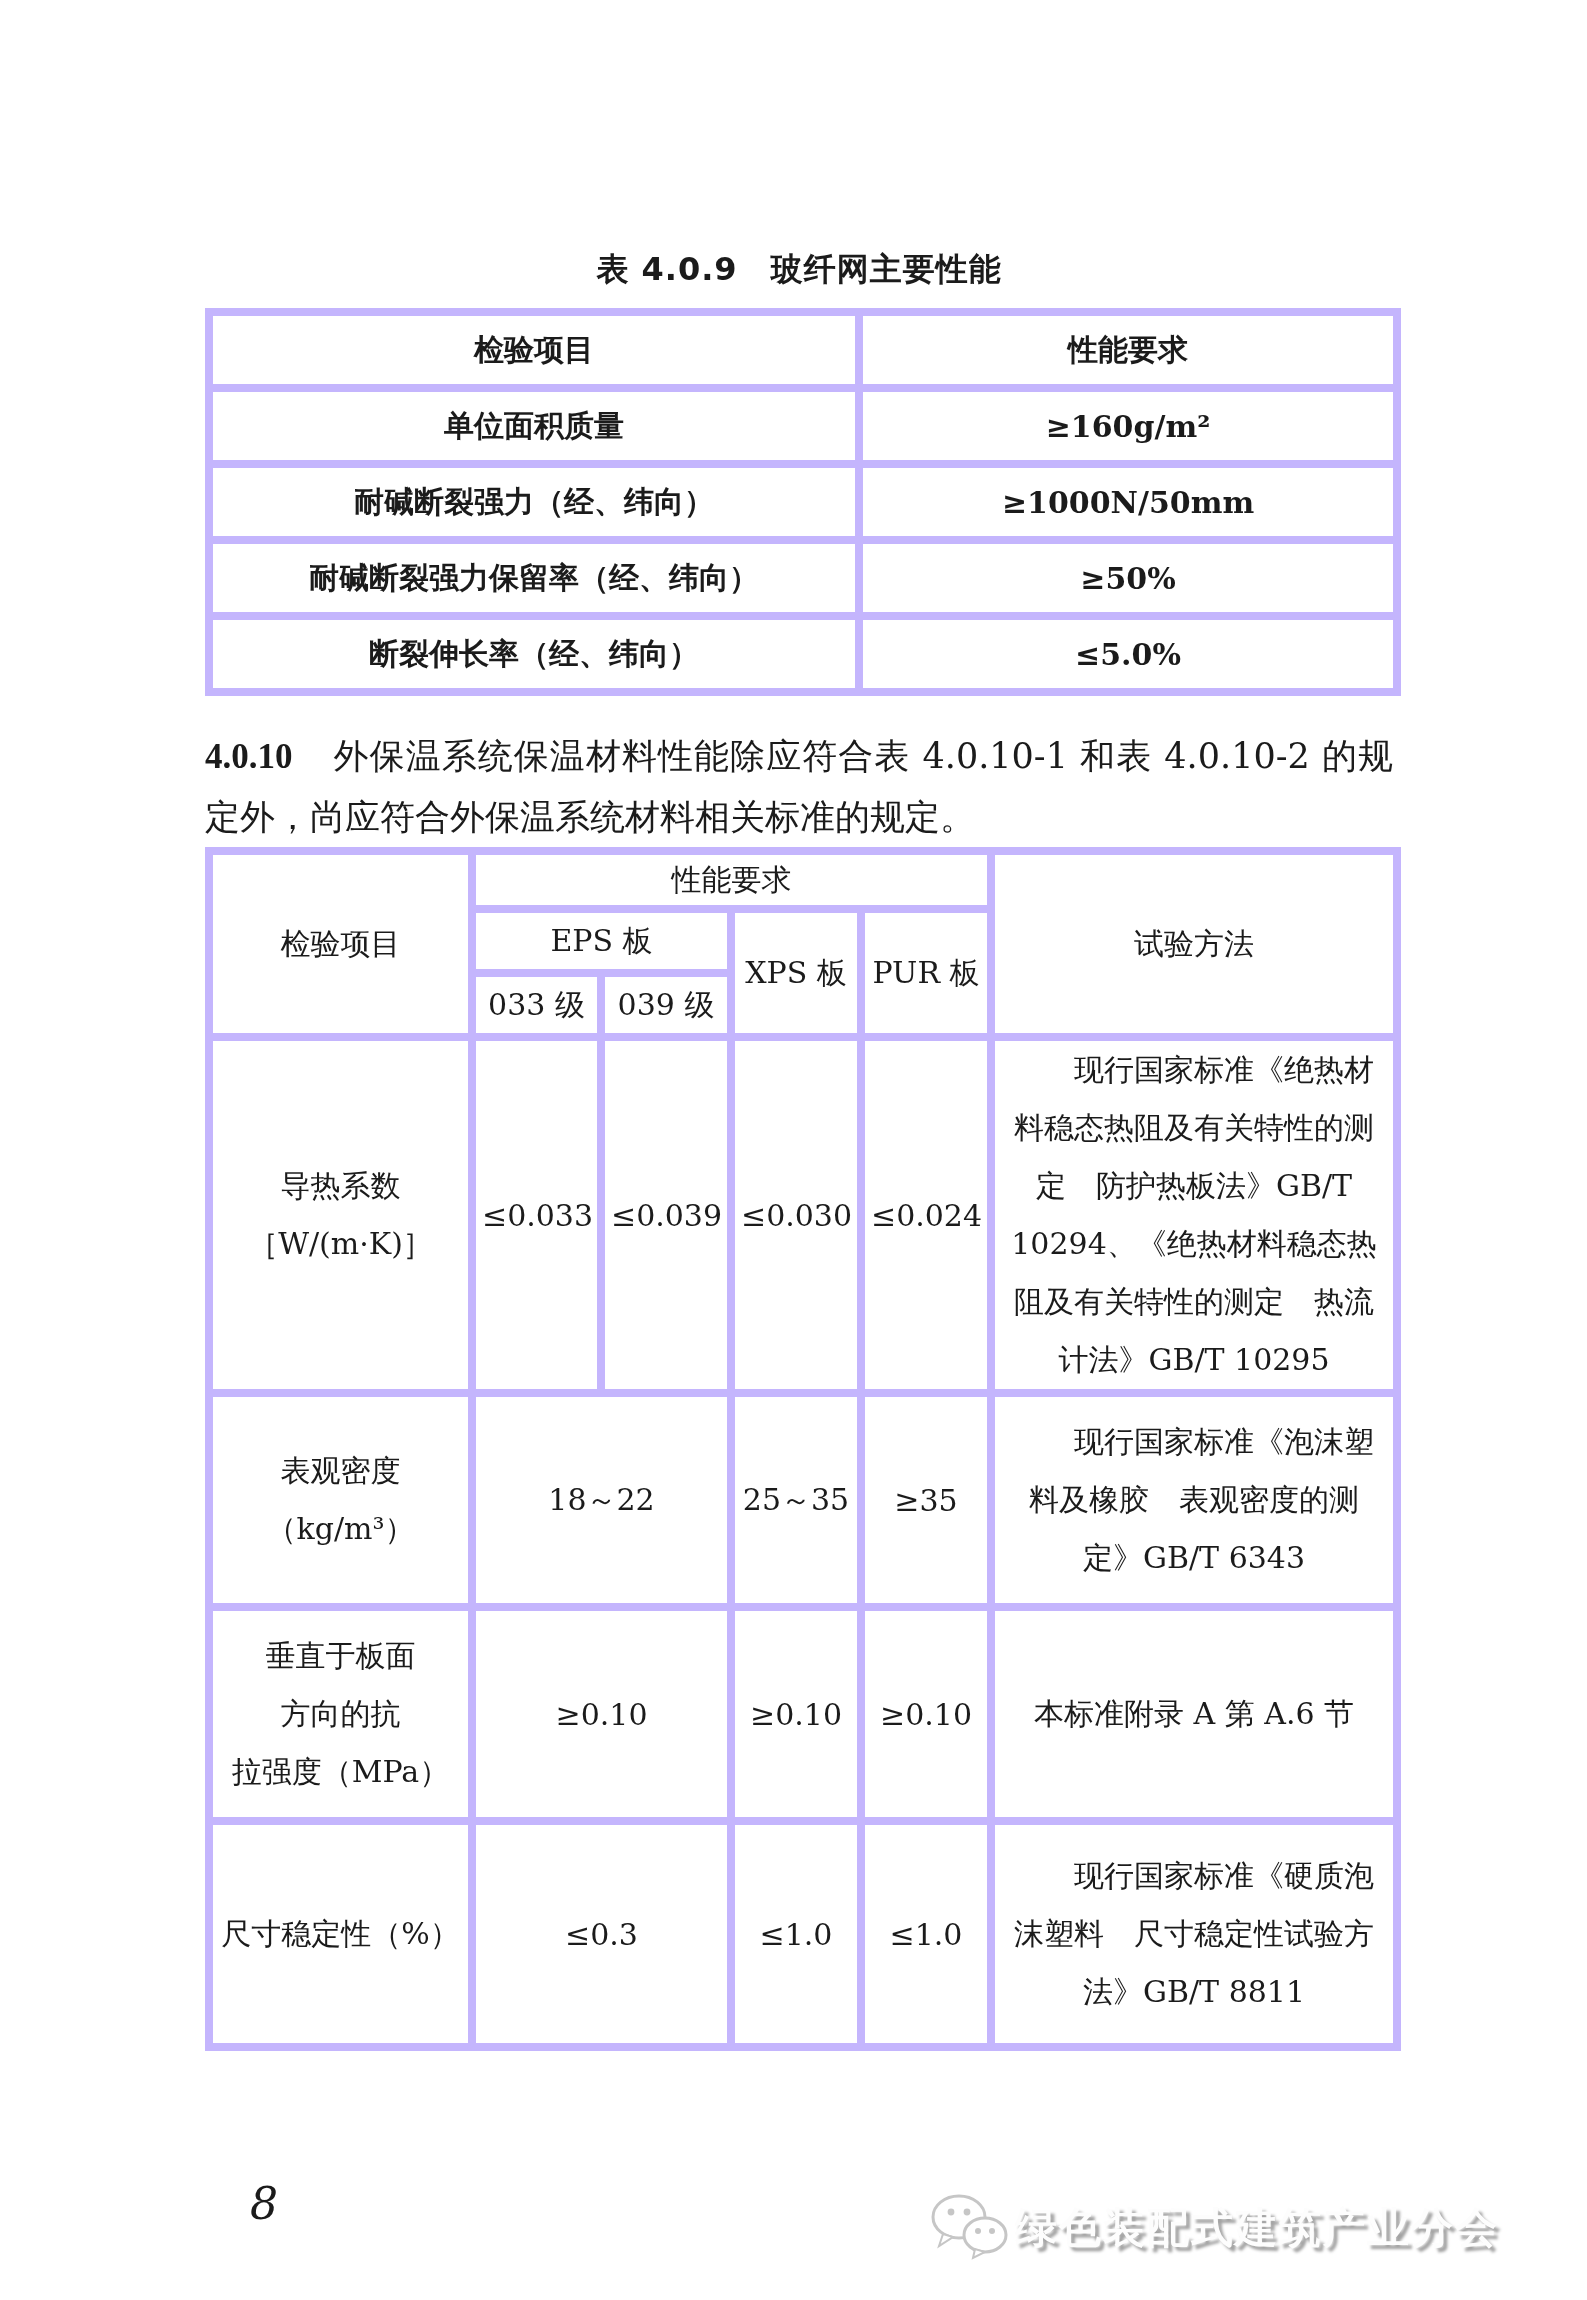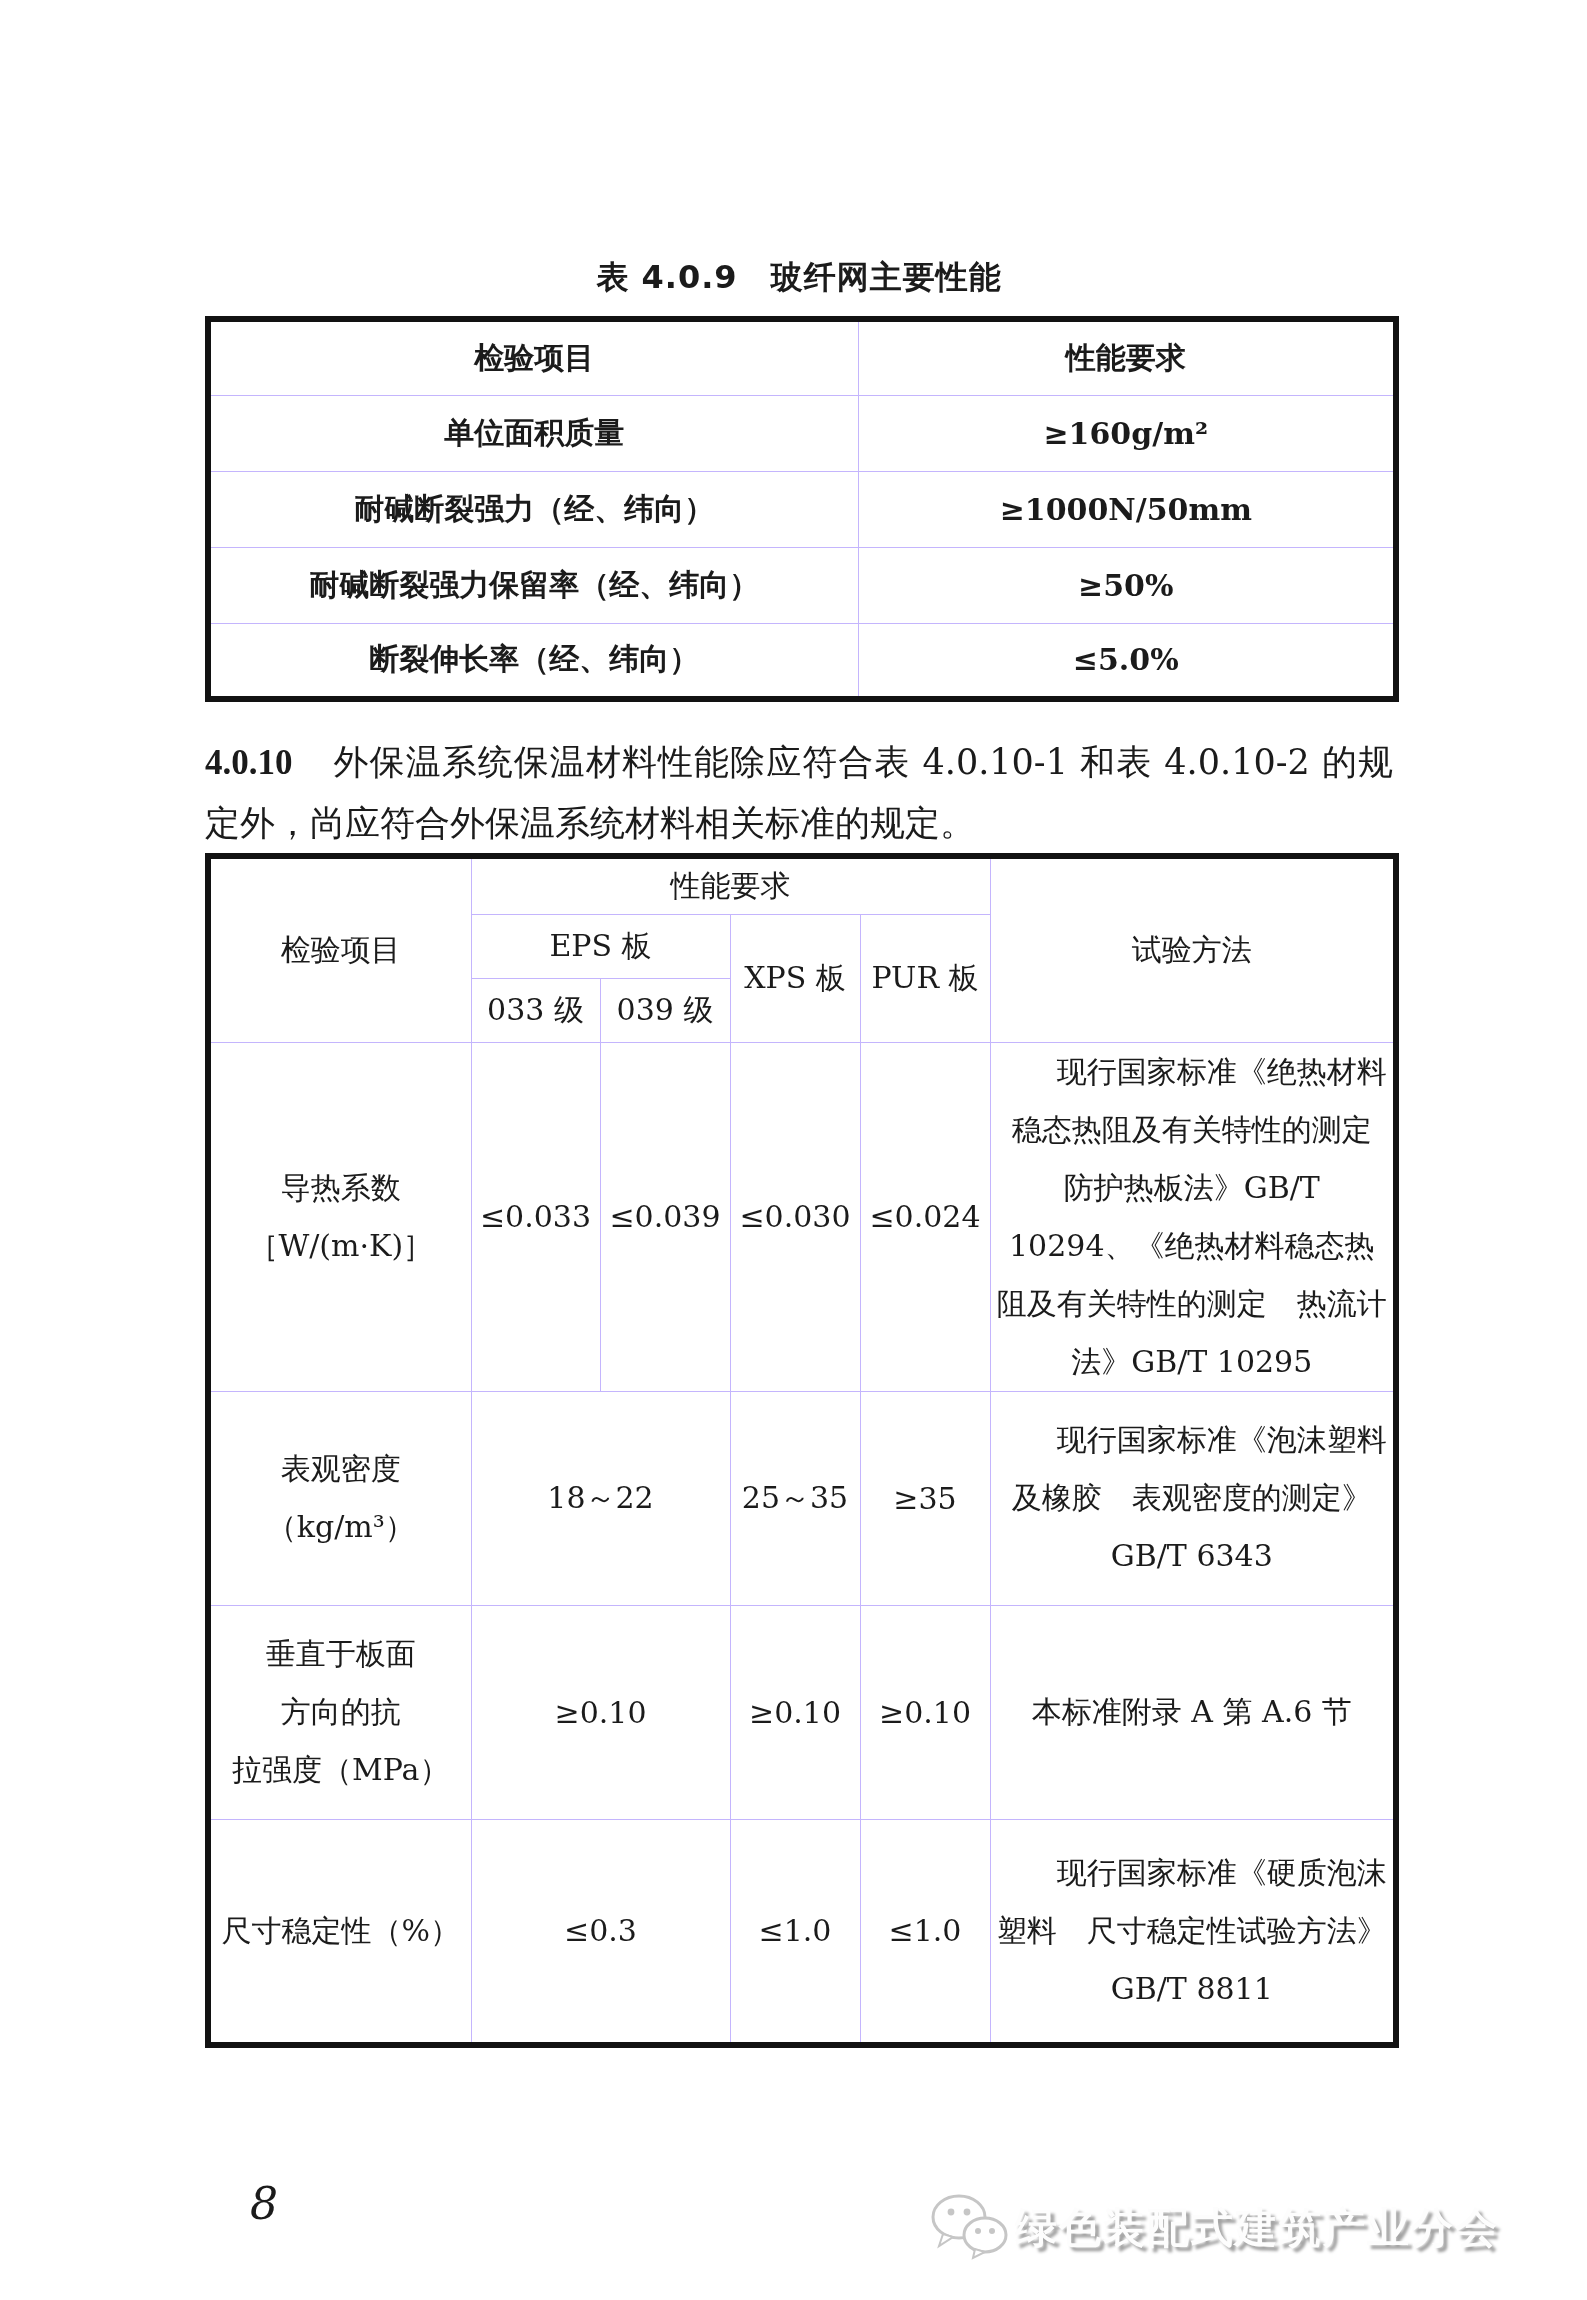--- a/index.html
+++ b/index.html
@@ -1,36 +1,36 @@
 <!DOCTYPE html>
 <html><head>
 <meta charset="utf-8">
 <style>
   html,body { margin:0; padding:0; background:#ffffff; }
   .page {
     position:relative; width:1587px; height:2300px; background:#ffffff;
     font-family:"DejaVu Serif","Liberation Serif",serif; color:#1b1b1b;
     overflow:hidden;
   }
-  .content { position:absolute; left:205px; top:8px; width:1188px; }
+  .content { position:absolute; left:205px; top:0; width:1188px; }
 
   .t-title {
     text-align:center; font-weight:bold; font-size:32px;
     font-family:"DejaVu Sans","Liberation Sans",sans-serif;
     letter-spacing:1px;
   }
   #title1 { margin-top:248px; margin-bottom:16px; }
   #title2 { margin-top:42px; margin-bottom:18px; }
 
   table.doc-table {
     border-collapse:collapse; table-layout:fixed; width:1188px;
     border:6px solid #121212;
   }
   table.doc-table td {
-    border:1px solid #c4b5fd; text-align:center; vertical-align:middle;
+    border:8px solid #c4b5fd; text-align:center; vertical-align:middle;
     font-size:30px; padding:0 6px; box-sizing:border-box;
   }
   table.t1 td { height:76px; font-weight:bold; }
 
   .clause {
     margin-top:30px; font-size:35px; line-height:60px;
     text-align:justify; text-justify:inter-ideograph;
   }
   .clause .num { font-weight:bold; margin-right:40px; font-family:Liberation Serif, serif; }
 

